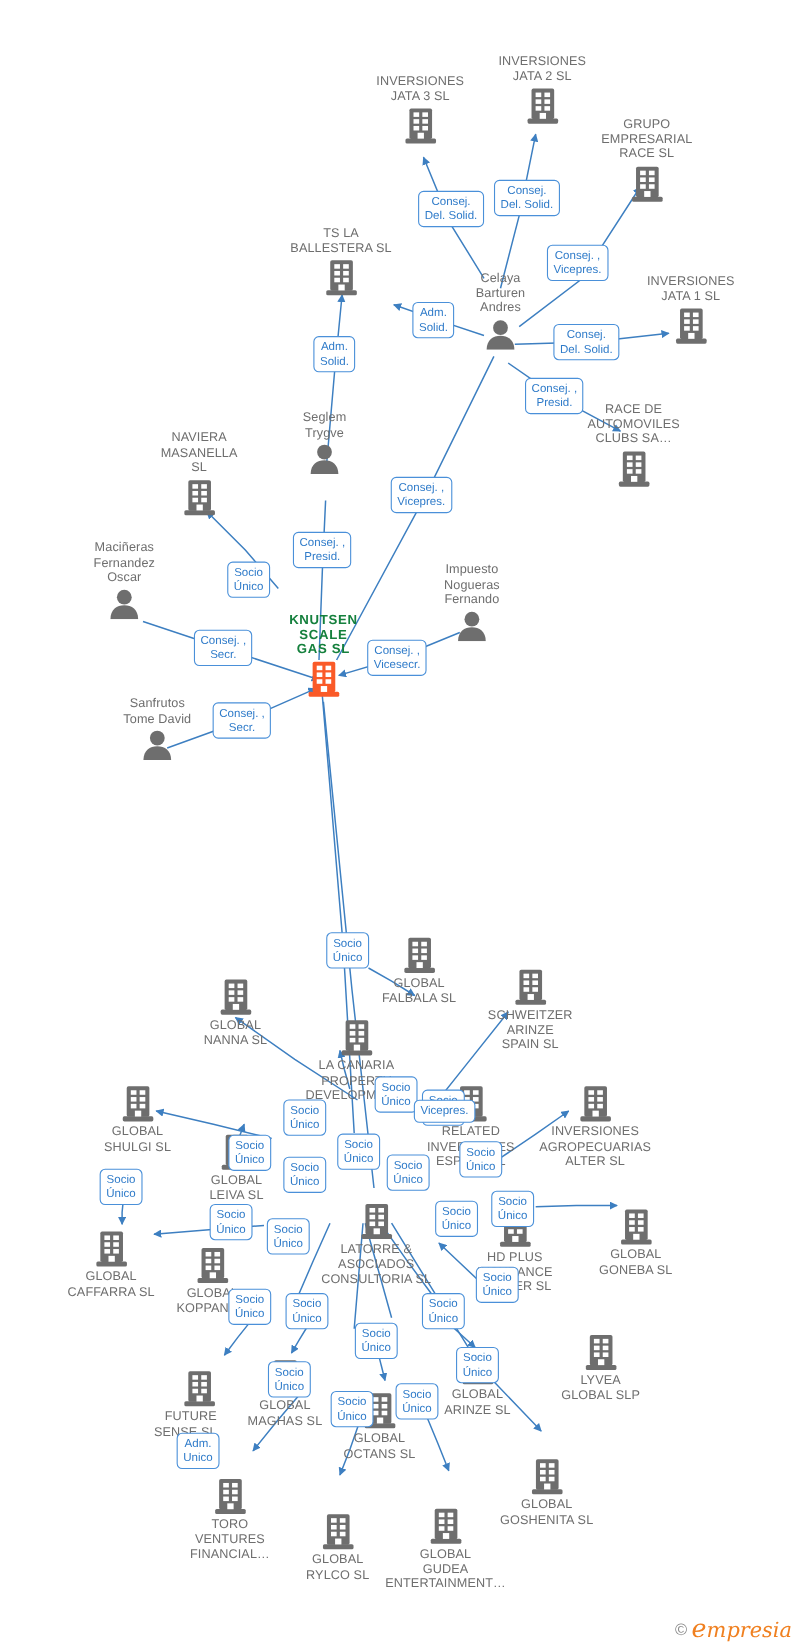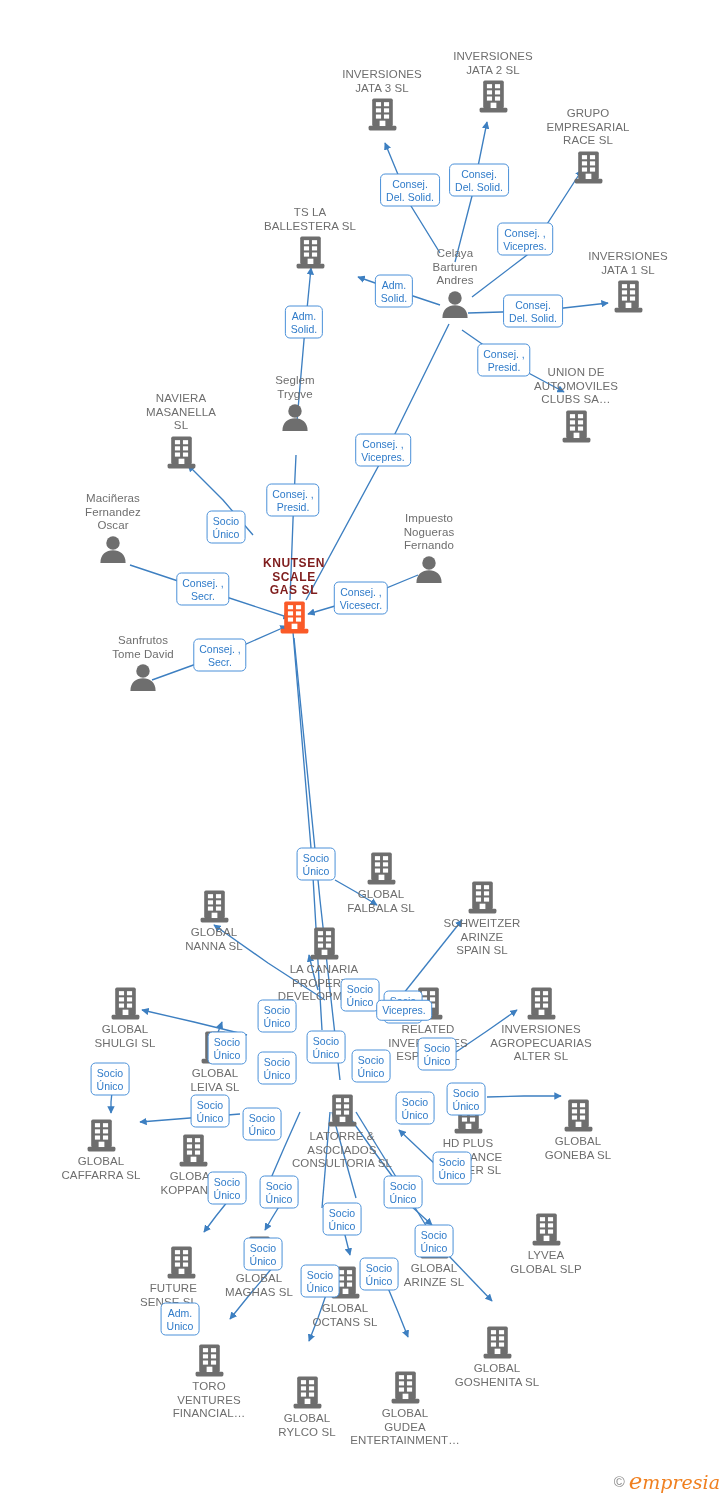--- a/index.html
+++ b/index.html
@@ -32,21 +32,21 @@
     width: 120px;
   }
   .node .cap {
     font-size: 11.5px;
     line-height: 13.5px;
     color: #6e6e6e;
     letter-spacing: 0.1px;
     white-space: pre-line;
   }
   .node.company-main .cap {
-    color: #7f1d1d;
+    color: #15803d;
     font-weight: bold;
     font-size: 12px;
     letter-spacing: 0.6px;
   }
   .glyph {
     display: block;
     margin: 0 auto;
     line-height: 0;
   }
   .node.cap-above .cap { margin-bottom: 2px; }
@@ -232,21 +232,21 @@
       <div class="node cap-above" style="left: 455px; top: 247px;">
         <div class="cap">Celaya
 Barturen
 Andres</div>
         <span class="glyph"><svg width="30" height="28" viewBox="0 0 32 30" xmlns="http://www.w3.org/2000/svg">
             <circle cx="16" cy="8.5" r="7.2" fill="#6e6e6e"></circle>
             <path d="M2.5 30 C2.5 20.5 8.8 16.4 16 16.4 C23.2 16.4 29.5 20.5 29.5 30 Z" fill="#6e6e6e"></path>
           </svg></span>
       </div>
       <div class="node cap-above" style="left: 576px; top: 366px;">
-        <div class="cap">UNION DE
+        <div class="cap">RACE DE
 AUTOMOVILES
 CLUBS SA…</div>
         <span class="glyph"><svg width="31" height="35" viewBox="0 0 30 34" xmlns="http://www.w3.org/2000/svg">
             <rect x="5" y="1.5" width="20" height="27" rx="1.6" fill="#6e6e6e"></rect>
             <rect x="1.5" y="28" width="27" height="4.5" rx="1.4" fill="#6e6e6e"></rect>
             <g fill="#ffffff">
               <rect x="8.6" y="5" width="5" height="4"></rect>
               <rect x="16.4" y="5" width="5" height="4"></rect>
               <rect x="8.6" y="11" width="5" height="4"></rect>
               <rect x="16.4" y="11" width="5" height="4"></rect>

